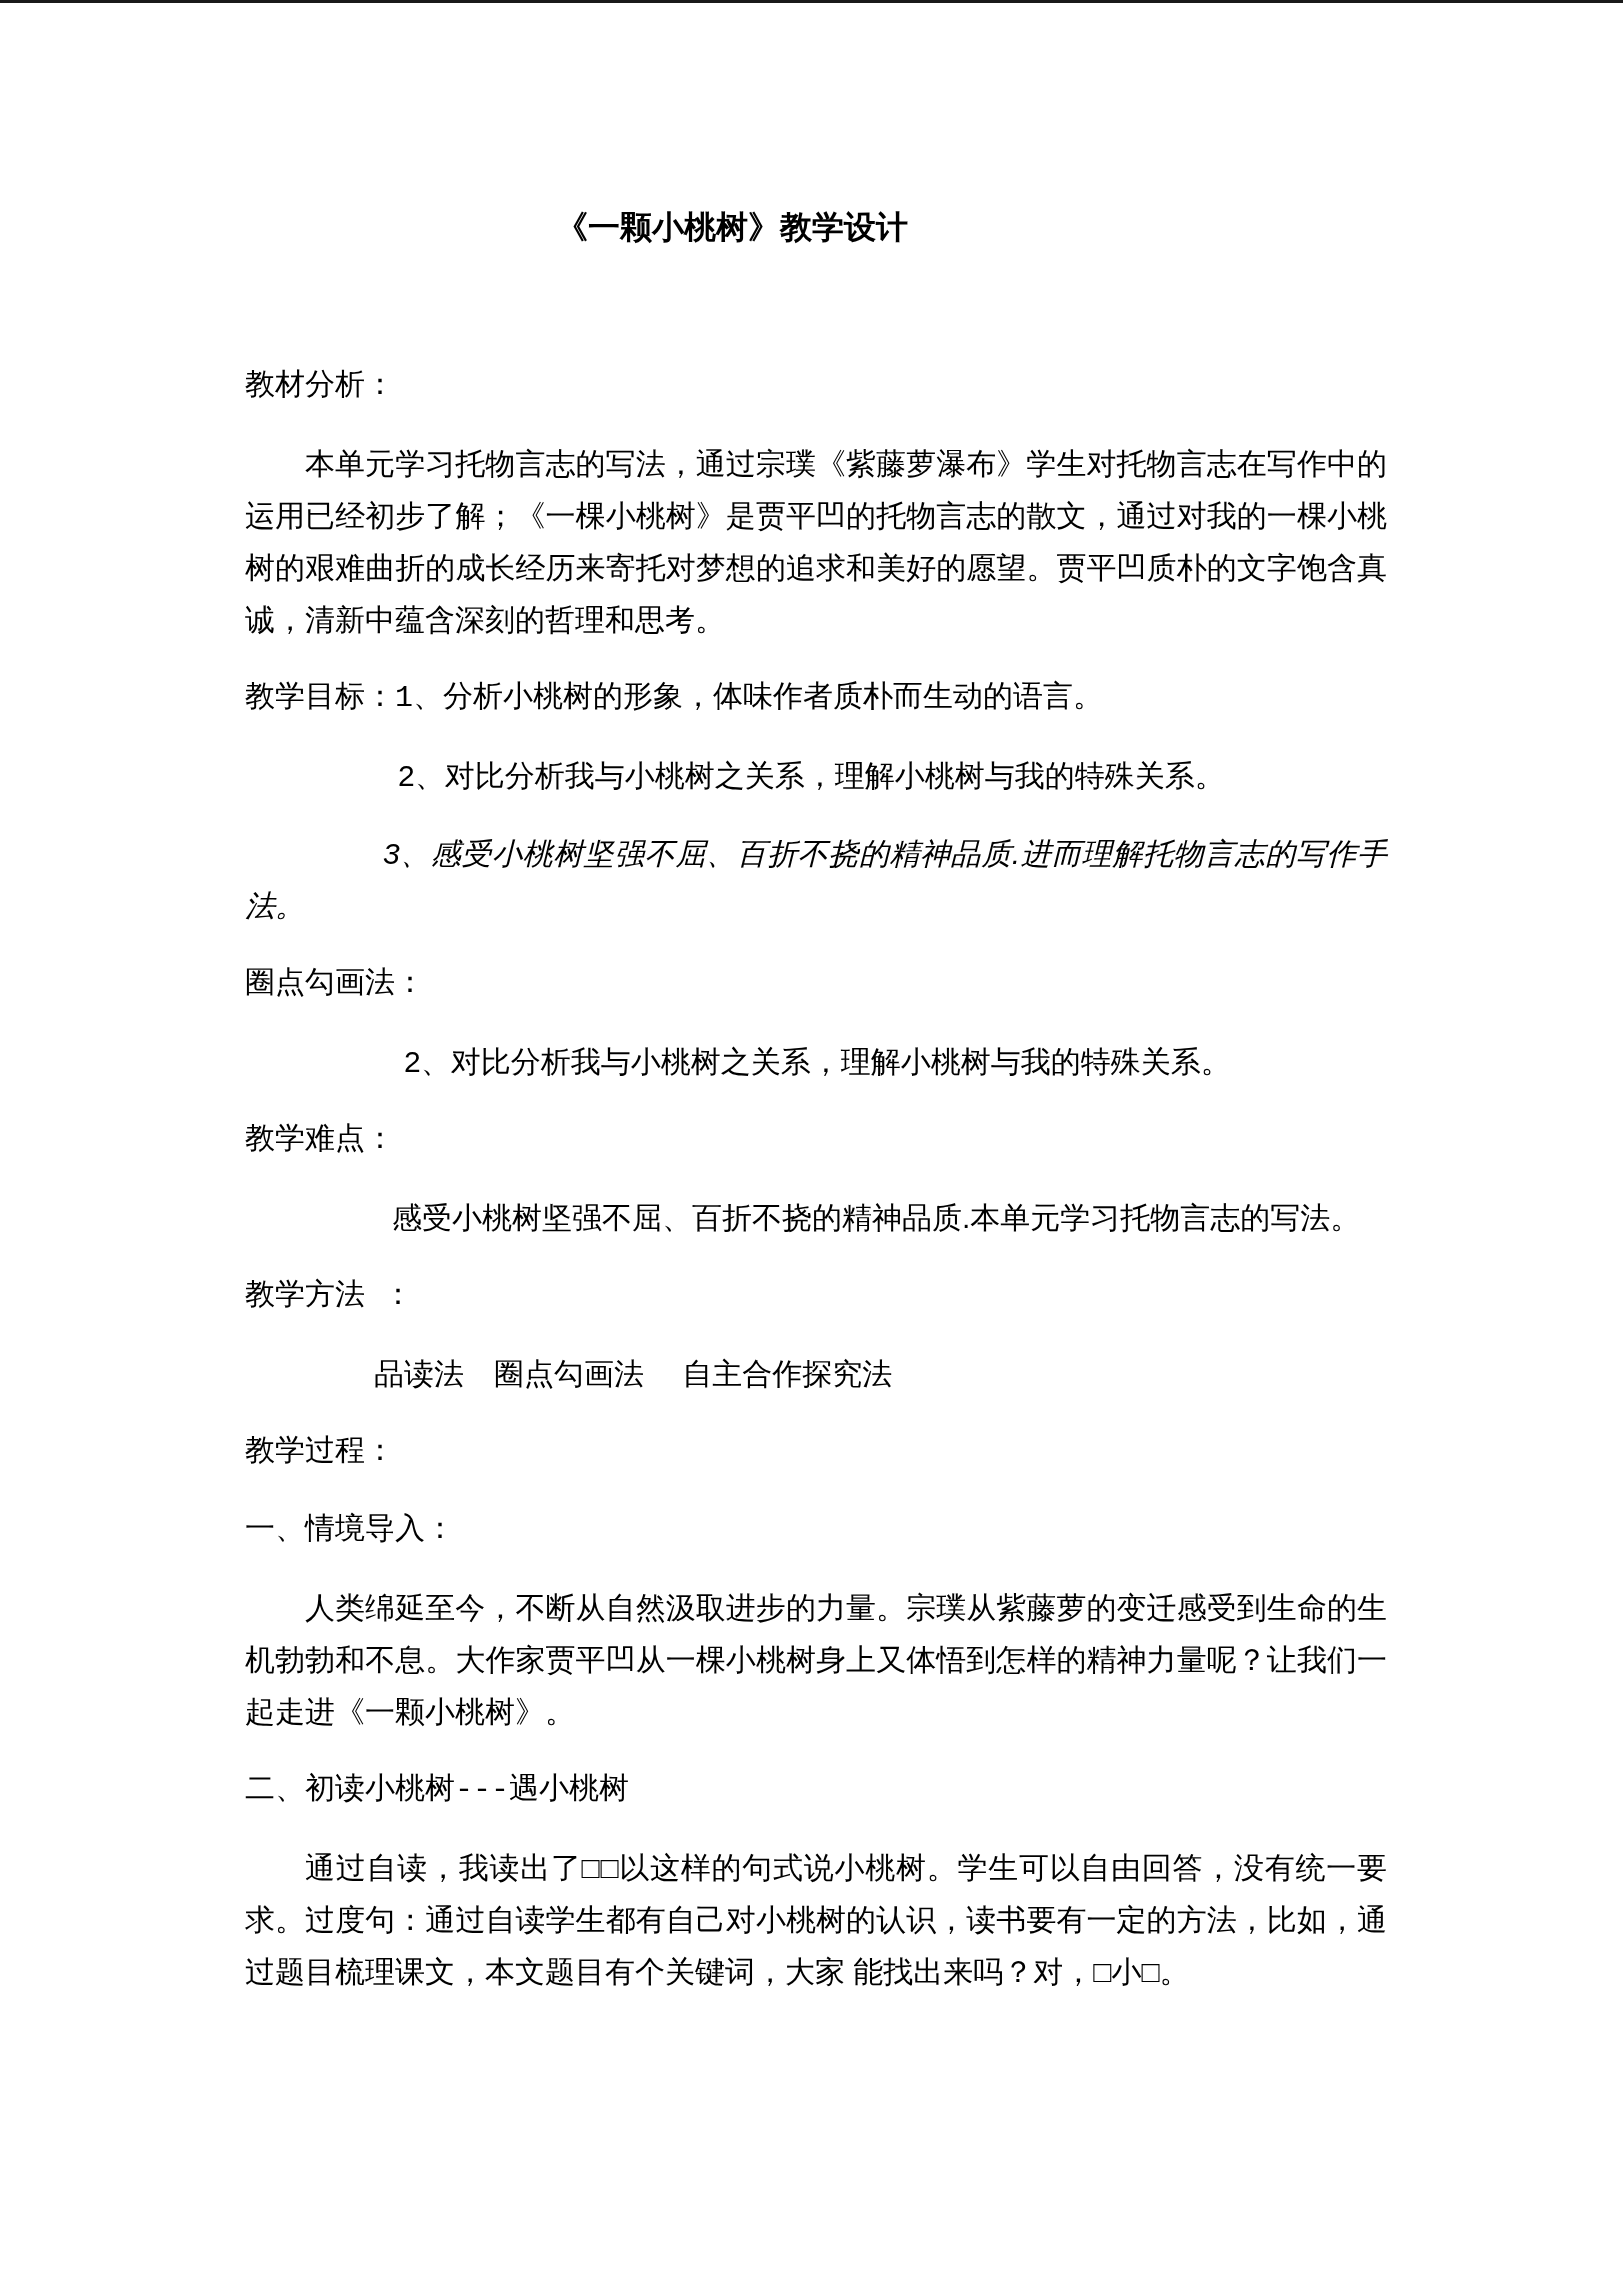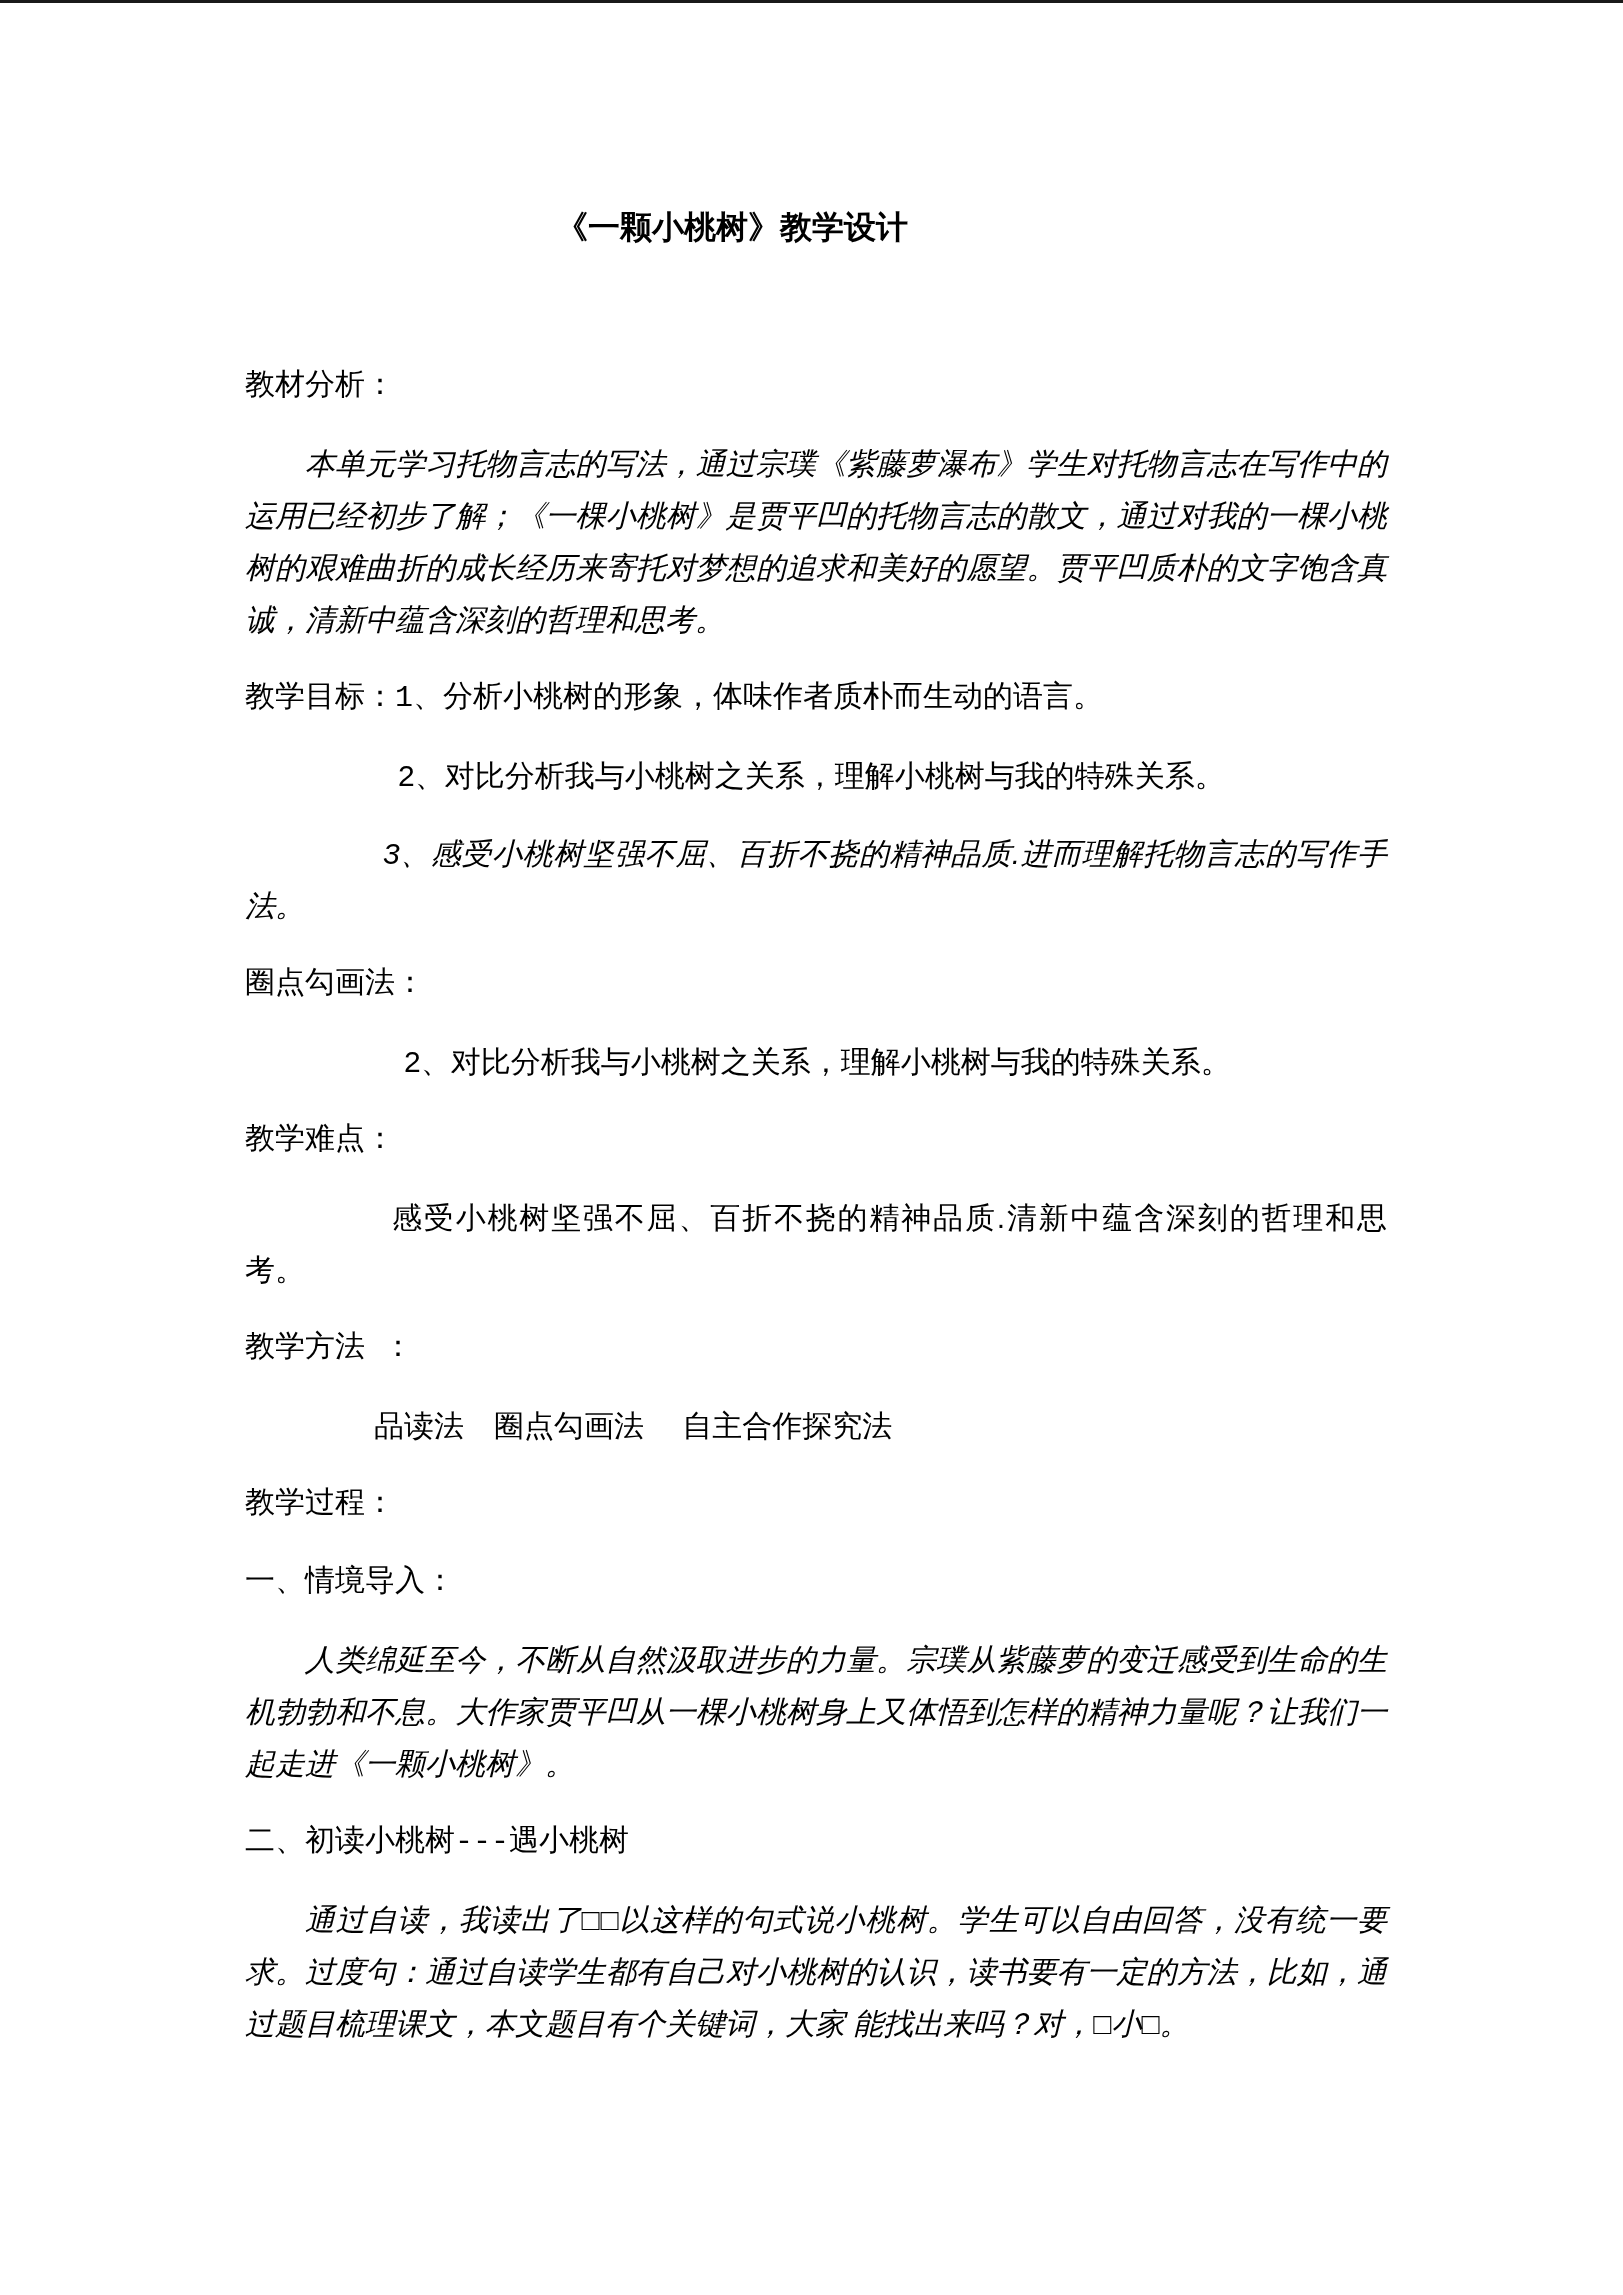--- a/index.html
+++ b/index.html
@@ -38,21 +38,21 @@
   }
   p.doc-title {
     font-size: 32px;
     font-weight: 700;
     text-align: left;
     text-indent: 311px;
     margin-bottom: 107px;
     white-space: nowrap;
   }
   p.h     { text-indent: 0; font-family: Liberation Mono, monospace; }
-  p.ind-2  { text-indent: 2em; font-style: italic; }
+  p.ind-2  { text-indent: 2em; }
   p.ind-43 { text-indent: 4.3em; }
   p.ind-46 { text-indent: 4.6em; font-style: italic; }
   p.ind-49 { text-indent: 4.9em; }
   p.ind-51 { text-indent: 5.1em; }
   p.ind-53 { text-indent: 5.3em; }
 </style>
 </head>
 <body>
 
 <div class="top-bar"></div>
@@ -60,21 +60,21 @@
 <div class="doc-content">
   <p class="doc-title">《一颗小桃树》教学设计</p>
   <p class="h">教材分析：</p>
   <p class="ind-2">本单元学习托物言志的写法，通过宗璞《紫藤萝瀑布》学生对托物言志在写作中的运用已经初步了解；《一棵小桃树》是贾平凹的托物言志的散文，通过对我的一棵小桃树的艰难曲折的成长经历来寄托对梦想的追求和美好的愿望。贾平凹质朴的文字饱含真诚，清新中蕴含深刻的哲理和思考。</p>
   <p class="h">教学目标：1、分析小桃树的形象，体味作者质朴而生动的语言。</p>
   <p class="ind-51">2、对比分析我与小桃树之关系，理解小桃树与我的特殊关系。</p>
   <p class="ind-46">3、感受小桃树坚强不屈、百折不挠的精神品质.进而理解托物言志的写作手法。</p>
   <p class="h">圈点勾画法：</p>
   <p class="ind-53">2、对比分析我与小桃树之关系，理解小桃树与我的特殊关系。</p>
   <p class="h">教学难点：</p>
-  <p class="ind-49">感受小桃树坚强不屈、百折不挠的精神品质.清新中蕴含深刻的哲理和思考。</p>
+  <p class="ind-49">感受小桃树坚强不屈、百折不挠的精神品质.本单元学习托物言志的写法。</p>
   <p class="h">教学方法  ：</p>
   <p class="ind-43">品读法　圈点勾画法　 自主合作探究法</p>
   <p class="h">教学过程：</p>
   <p class="h">一、情境导入：</p>
   <p class="ind-2">人类绵延至今，不断从自然汲取进步的力量。宗璞从紫藤萝的变迁感受到生命的生机勃勃和不息。大作家贾平凹从一棵小桃树身上又体悟到怎样的精神力量呢？让我们一起走进《一颗小桃树》。</p>
   <p class="h">二、初读小桃树---遇小桃树</p>
   <p class="ind-2">通过自读，我读出了□□以这样的句式说小桃树。学生可以自由回答，没有统一要求。过度句：通过自读学生都有自己对小桃树的认识，读书要有一定的方法，比如，通过题目梳理课文，本文题目有个关键词，大家 能找出来吗？对，□小□。</p>
 </div>
 
 

